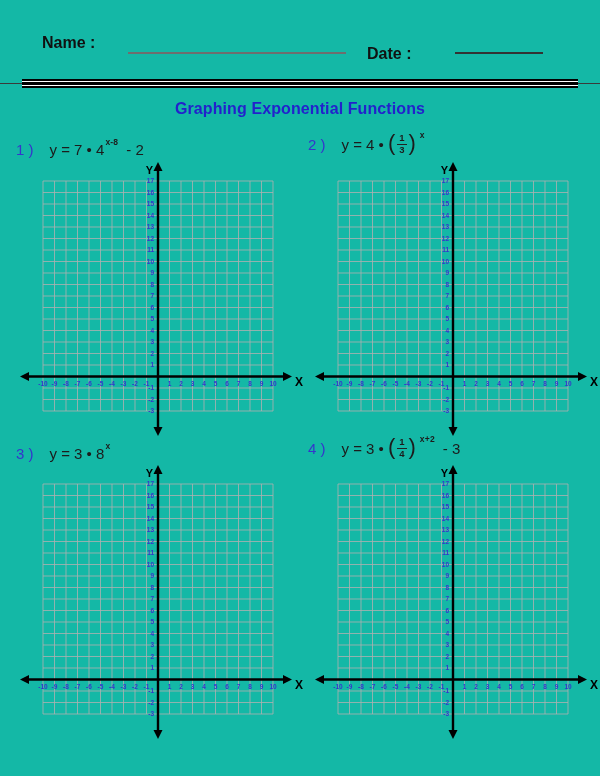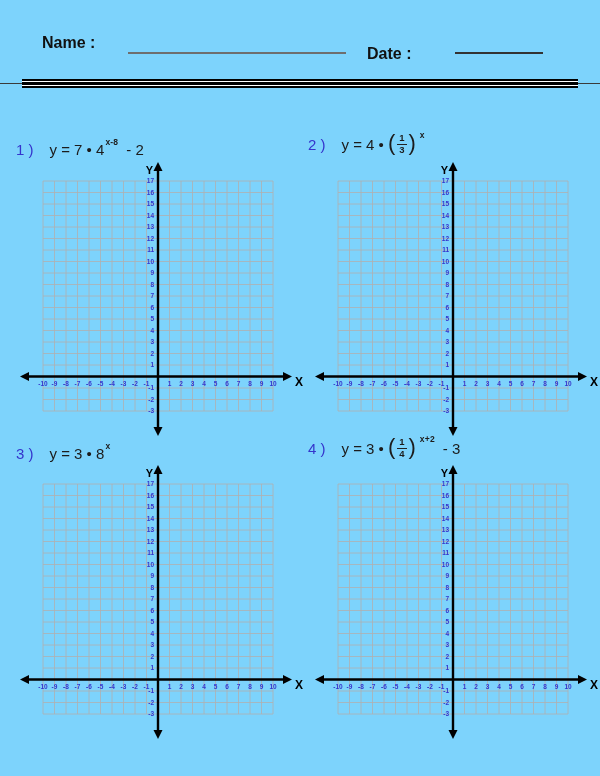--- a/index.html
+++ b/index.html
@@ -1,17 +1,17 @@
 <!DOCTYPE html>
 <html><head>
 <meta charset="utf-8">
 <style>
   html,body{margin:0;padding:0;background:#ffffff;}
   .page{
-    position:relative;width:600px;height:776px;background:#7dd3fc;overflow:hidden;
+    position:relative;width:600px;height:776px;background:#14b8a6;overflow:hidden;
     font-family:"Liberation Sans","DejaVu Sans",sans-serif;color:#1c1c1c;
   }
   
   .hdr-label{position:absolute;font-size:16px;font-weight:bold;color:#111;}
   .hdr-name{left:42px;top:34px;}
   .hdr-date{left:367px;top:45px;}
   .write-line{position:absolute;height:0;border-top:2px solid #555;}
   .line-name{left:128px;top:52px;width:218px;border-color:#6e6e6e;}
   .line-date{left:455px;top:52px;width:88px;border-color:#333;}
   
@@ -42,20 +42,21 @@
 
 <div class="page">
   <span class="hdr-label hdr-name">Name :</span>
   <span class="write-line line-name"></span>
   <span class="hdr-label hdr-date">Date :</span>
   <span class="write-line line-date"></span>
 
   <div class="rule-thin"></div>
   <div class="rule-bar"></div>
 
+  <h1 class="title" style="color: rgb(34, 34, 204);">Graphing Exponential Functions</h1>
 
   <div id="problems-root">
       <div class="problem-eq" style="left: 16px; top: 134px;"><span class="p-num" style="color: rgb(53, 53, 204);">1 )</span><span class="eq-part" style="color: rgb(28, 28, 28);">y = 7 • 4</span><span class="exp" style="color: rgb(28, 28, 28);">x-8</span><span class="eq-part eq-suffix" style="color: rgb(28, 28, 28);">- 2</span></div>
       <svg width="292" height="280" style="position: absolute; left: 20px; top: 162px;">
         <line x1="23" y1="19" x2="23" y2="249" stroke="#b0b0b0" stroke-width="0.8"></line>
         <line x1="34.5" y1="19" x2="34.5" y2="249" stroke="#b0b0b0" stroke-width="0.8"></line>
         <line x1="46" y1="19" x2="46" y2="249" stroke="#b0b0b0" stroke-width="0.8"></line>
         <line x1="57.5" y1="19" x2="57.5" y2="249" stroke="#b0b0b0" stroke-width="0.8"></line>
         <line x1="69" y1="19" x2="69" y2="249" stroke="#b0b0b0" stroke-width="0.8"></line>
         <line x1="80.5" y1="19" x2="80.5" y2="249" stroke="#b0b0b0" stroke-width="0.8"></line>

